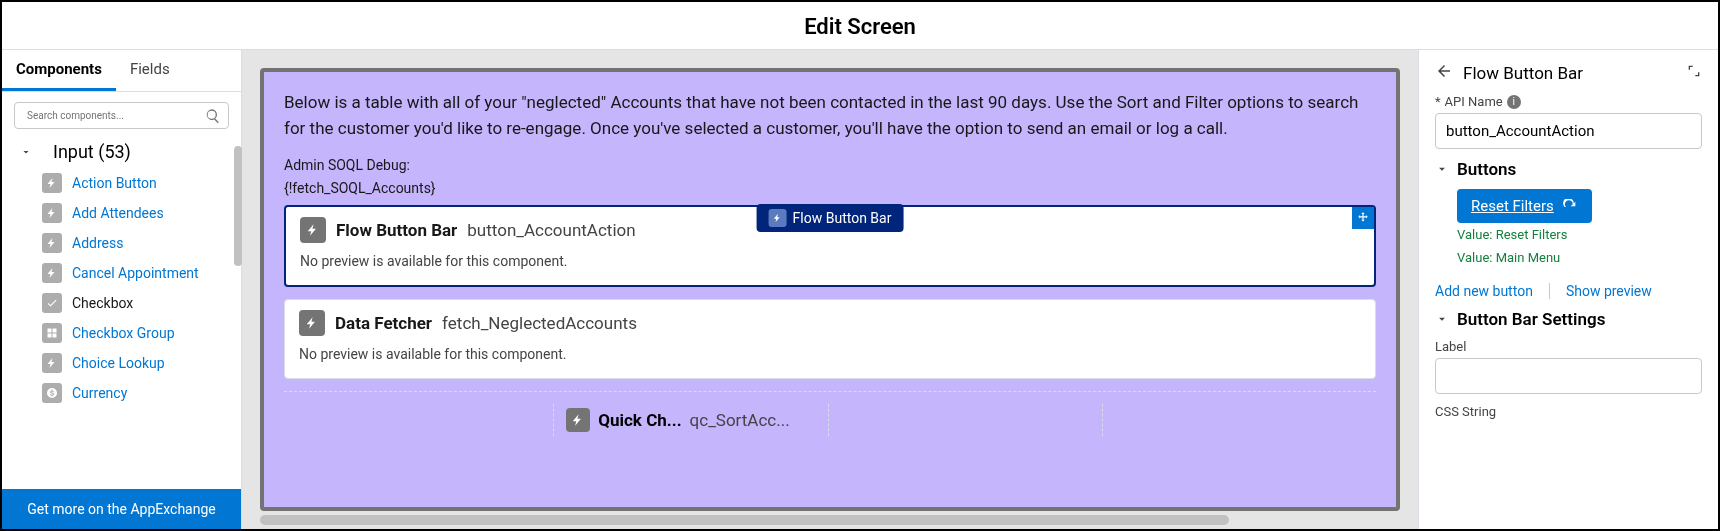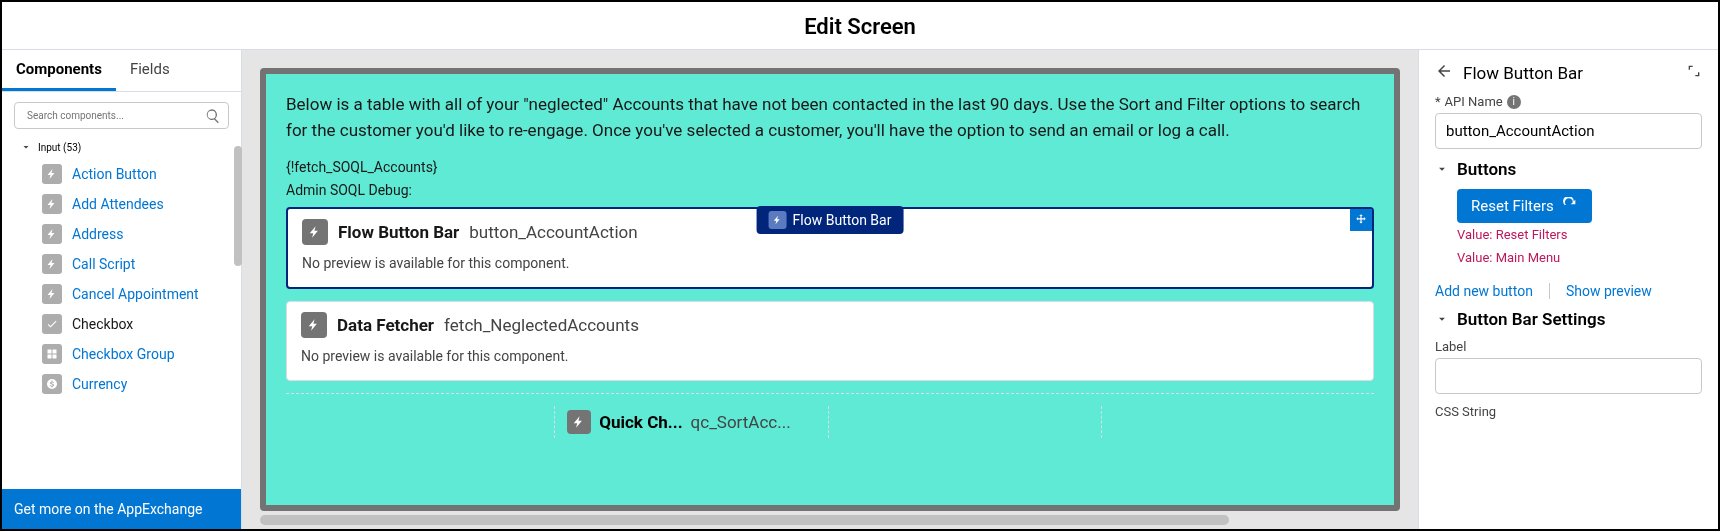--- a/index.html
+++ b/index.html
@@ -9,32 +9,32 @@
   .main-area { display: flex; height: calc(531px - 52px); }
   
   .left-panel { width: 240px; border-right: 1px solid #d8dde6; display: flex; flex-direction: column; position: relative; }
   .left-tabs { display: flex; border-bottom: 1px solid #d8dde6; }
   .left-tab { padding: 10px 14px; font-size: 15px; color: #444; cursor: pointer; }
   .left-tab.active { font-weight: 700; color: #000; border-bottom: 3px solid #0176d3; }
   .search-wrap { padding: 10px 12px 8px; }
   .search-box { position: relative; }
   .search-input { width: 100%; padding: 7px 28px 7px 12px; border: 1px solid #c9c9c9; border-radius: 4px; font-size: 10px; }
   .search-icon-svg { position: absolute; right: 8px; top: 50%; transform: translateY(-50%); width: 16px; height: 16px; fill: #747474; }
-  .cat-header { display: flex; align-items: center; gap: 6px; padding: 4px 18px 6px; font-size: 10px; cursor: pointer; }
+  .cat-header { display: flex; align-items: center; gap: 21px; padding: 4px 18px 6px; font-size: 18px; cursor: pointer; }
   .cat-header svg { width: 12px; height: 12px; fill: #444; }
   .comp-list { display: flex; flex-direction: column; padding-bottom: 8px; }
   .comp-item { display: flex; align-items: center; gap: 10px; padding: 5px 0 5px 40px; font-size: 14px; color: #0176d3; cursor: pointer; }
   .comp-item.plain { color: #181818; }
   .comp-icon { width: 20px; height: 20px; border-radius: 3px; background: #adadad; display: inline-flex; align-items: center; justify-content: center; flex-shrink: 0; }
   .comp-icon svg { width: 12px; height: 12px; fill: #fff; }
   .left-scroll-thumb { position: absolute; right: -1px; top: 96px; width: 8px; height: 120px; background: #c1c1c1; border-radius: 4px; }
-  .appex-btn { margin-top: auto; background: #0176d3; color: #fff; font-size: 14px; padding: 12px; cursor: pointer; }
+  .appex-btn { margin-top: auto; background: #0176d3; color: #fff; font-size: 14px; padding: 12px; text-align: center; cursor: pointer; }
   
   .canvas-outer { flex: 1; background: #e5e5e5; padding: 18px; overflow: hidden; position: relative; }
-  .canvas-card { background: #5eead4; border: 6px solid #737373; border-radius: 4px; padding: 18px 20px 0; height: 100%; overflow: hidden; position: relative; }
+  .canvas-card { background: #c4b5fd; border: 4px solid #737373; border-radius: 4px; padding: 18px 20px 0; height: 100%; overflow: hidden; position: relative; }
   .intro-text { font-size: 17px; line-height: 1.5; color: #181818; margin-bottom: 14px; }
   .debug-block { font-size: 14px; line-height: 1.5; color: #181818; margin-bottom: 2px; }
   .floating-pill { position: absolute; left: 50%; transform: translateX(-50%); top: -1px; background: #01257a; color: #fff; padding: 5px 12px; border-radius: 4px; font-size: 14px; display: flex; align-items: center; gap: 6px; z-index: 5; }
   .pill-icon { width: 18px; height: 18px; border-radius: 3px; background: #5a7bbf; display: inline-flex; align-items: center; justify-content: center; }
   .pill-icon svg { width: 10px; height: 10px; fill: #fff; }
   .comp-card { position: relative; border: 1px solid #d8dde6; border-radius: 4px; padding: 10px 14px 16px; margin-bottom: 12px; background:#fff; }
   .comp-card.selected { border: 2px solid #01257a; }
   .move-handle { position: absolute; right: 0; top: 0; width: 22px; height: 22px; background: #0176d3; display:flex; align-items:center; justify-content:center; }
   .move-handle svg { width: 14px; height:14px; fill:#fff; }
   .comp-card-head { display: flex; align-items: center; gap: 10px; margin-bottom: 10px; }
@@ -56,23 +56,23 @@
   .rp-head { display: flex; align-items: center; gap: 10px; }
   .rp-back { cursor:pointer; }
   .rp-back svg { width: 18px; height: 18px; fill: #444; }
   .rp-title { font-size: 17px; flex: 1; }
   .rp-expand svg { width: 16px; height: 16px; fill: #444; }
   .field-label { font-size: 13px; color: #444; display:flex; align-items:center; gap:4px; }
   .info-dot { width:14px; height:14px; border-radius:50%; background:#747474; color:#fff; font-size:10px; display:inline-flex; align-items:center; justify-content:center; }
   .text-input { width: 100%; border: 1px solid #c9c9c9; border-radius: 4px; padding: 8px 10px; font-size: 15px; }
   .section-head { display: flex; align-items: center; gap: 8px; font-size: 17px; font-weight: 600; cursor:pointer; }
   .section-head svg { width: 14px; height: 14px; fill: #444; }
-  .btn-pill { display:inline-flex; align-items:flex-start; gap:8px; background: #0176d3; color:#fff; border:none; border-radius:4px; padding: 8px 14px; font-size: 15px; cursor:pointer; margin-left: 22px; }
+  .btn-pill { display:inline-flex; align-items:flex-end; gap:8px; background: #0176d3; color:#fff; border:none; border-radius:4px; padding: 8px 14px; font-size: 15px; cursor:pointer; margin-left: 22px; text-decoration: underline; }
   .btn-pill svg { width:16px; height:16px; fill:#fff; }
-  .val-line { font-size: 13px; color: #be185d; margin: 4px 0 8px 22px; }
+  .val-line { font-size: 13px; color: #15803d; margin: 4px 0 8px 22px; }
   .link-row { display:flex; align-items:center; gap: 16px; font-size: 14px; }
   .link-row a { color: #0176d3; text-decoration: none; cursor:pointer; }
   .vsep { width:1px; height: 16px; background:#c9c9c9; }
   .field-block { display:flex; flex-direction:column; gap:4px; }
 </style>
 </head>
 <body>
 
 <div class="page-title">Edit Screen</div>
 
@@ -121,64 +121,64 @@
             </svg>
           </span>
           <span>Address</span>
         </div>
       <div class="comp-item">
           <span class="comp-icon">
             <svg viewBox="0 0 24 24">
               <path d="M13 2L3 14h6l-2 8 10-12h-6l2-8z"></path>
             </svg>
           </span>
-          <span>Call Script</span>
-        </div>
-      <div class="comp-item">
-          <span class="comp-icon">
-            <svg viewBox="0 0 24 24">
-              <path d="M13 2L3 14h6l-2 8 10-12h-6l2-8z"></path>
-            </svg>
-          </span>
           <span>Cancel Appointment</span>
         </div>
       <div class="comp-item plain">
           <span class="comp-icon">
             <svg viewBox="0 0 24 24">
               <path d="M9 16.2 4.8 12l-1.4 1.4L9 19 21 7l-1.4-1.4z"></path>
             </svg>
           </span>
           <span>Checkbox</span>
         </div>
       <div class="comp-item">
           <span class="comp-icon">
             <svg viewBox="0 0 24 24">
               <path d="M3 3h8v8H3zM13 3h8v8h-8zM3 13h8v8H3zM13 13h8v8h-8z"></path>
             </svg>
           </span>
           <span>Checkbox Group</span>
+        </div>
+      <div class="comp-item">
+          <span class="comp-icon">
+            <svg viewBox="0 0 24 24">
+              <path d="M13 2L3 14h6l-2 8 10-12h-6l2-8z"></path>
+            </svg>
+          </span>
+          <span>Choice Lookup</span>
         </div>
       <div class="comp-item">
           <span class="comp-icon">
             <svg viewBox="0 0 24 24">
               <path d="M12 2a10 10 0 100 20 10 10 0 000-20zm1 15v2h-2v-2c-1.7-.2-3-1.2-3-2.7h2c0 .6.8 1 2 1s2-.4 2-1c0-.5-.6-.8-2.2-1.2C9.6 12.6 8 12 8 10c0-1.4 1.2-2.4 3-2.7V5h2v2.3c1.7.3 3 1.3 3 2.7h-2c0-.6-.8-1-2-1s-2 .4-2 1c0 .5.6.8 2.2 1.2 2.2.5 3.8 1.1 3.8 3.1 0 1.4-1.2 2.4-3 2.7z"></path>
             </svg>
           </span>
           <span>Currency</span>
         </div>
     </div>
     <div class="left-scroll-thumb"></div>
     <div class="appex-btn">Get more on the AppExchange</div>
   </div>
 
   <div class="canvas-outer">
     <div class="canvas-card">
       <div class="intro-text">Below is a table with all of your "neglected" Accounts that have not been contacted in the last 90 days. Use the Sort and Filter options to search for the customer you'd like to re-engage. Once you've selected a customer, you'll have the option to send an email or log a call.</div>
+      <div class="debug-block">Admin SOQL Debug:</div>
       <div class="debug-block">{!fetch_SOQL_Accounts}</div>
-      <div class="debug-block">Admin SOQL Debug:</div>
 
       <div style="position:relative; margin-top:6px;">
         <div class="floating-pill">
           <span class="pill-icon">
               <svg viewBox="0 0 24 24">
                 <path d="M13 2L3 14h6l-2 8 10-12h-6l2-8z"></path>
               </svg>
             </span>
           <span>Flow Button Bar</span>
         </div>

